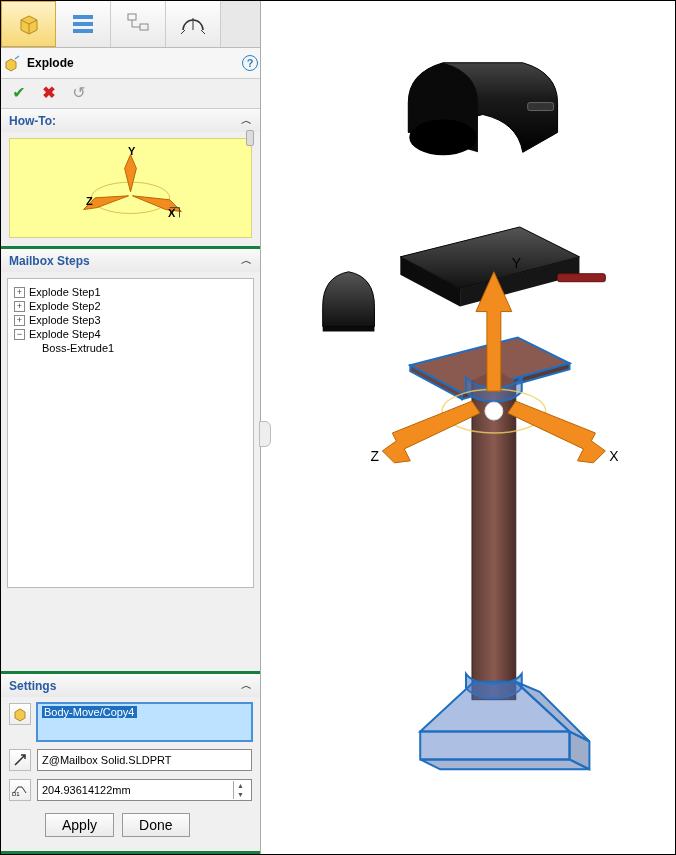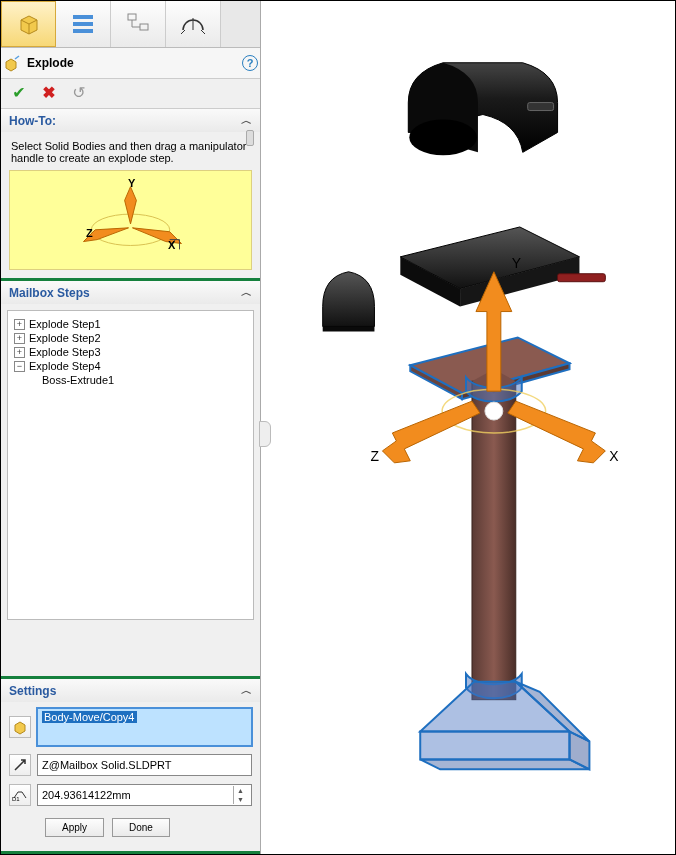--- a/index.html
+++ b/index.html
@@ -134,21 +134,21 @@
   }
   .tree-child { padding-left: 28px; }
   .settings-body {
     padding: 6px 8px;
     display: flex;
     flex-direction: column;
     gap: 8px;
   }
   .settings-row {
     display: flex;
-    align-items: center;
+    align-items: flex-start;
     gap: 6px;
   }
   .row-icon {
     width: 22px; height: 22px;
     border: 1px solid #bbb;
     background: linear-gradient(#fff,#eee);
     display:flex;align-items:center;justify-content:center;
     font-size: 12px;
   }
   .row-field {
@@ -183,21 +183,21 @@
   .spin div { flex:1; font-size:7px; text-align:center; line-height:9px; color:#555; cursor:pointer; }
   .btn-row {
     display: flex;
     gap: 8px;
     padding: 4px 0 8px 36px;
   }
   .btn {
     padding: 3px 16px;
     background: linear-gradient(#fdfdfd,#eaeaea);
     border: 1px solid #999;
-    font-size: 10px;
+    font-size: 14px;
     cursor: pointer;
   }
   .viewport {
     flex: 1;
     background: #fff;
     position: relative;
   }
   .scroll-handle {
     position: absolute;
     right: 3px;
@@ -265,21 +265,20 @@
       <span class="action-btn ok">✔</span>
       <span class="action-btn cancel">✖</span>
       <span class="action-btn undo">↺</span>
     </div>
 
     <div class="section">
       <div class="section-header">
         <span>How-To:</span>
         <span class="chev">︿</span>
       </div>
-      <div class="howto-body">Select Solid Bodies and then drag a manipulator handle to create an explode step.</div>
       <div class="triad-box">
         <svg width="100%" height="100%" viewBox="0 0 240 100">
           <ellipse cx="120" cy="60" rx="40" ry="16" fill="none" stroke="#d8c050" stroke-width="1"></ellipse>
           <polygon class="arrow" points="120,54 126,30 120,16 114,30"></polygon>
           <polygon class="arrow" points="122,58 156,72 172,74 160,62"></polygon>
           <polygon class="arrow" points="118,58 86,70 72,72 84,60"></polygon>
           <path d="M160 76 L166 70 M160 70 L170 70 L170 80" stroke="#444" fill="none"></path>
         </svg>
         <span class="lab" style="left:118px;top:6px">Y</span>
         <span class="lab" style="left:158px;top:68px">X</span>

